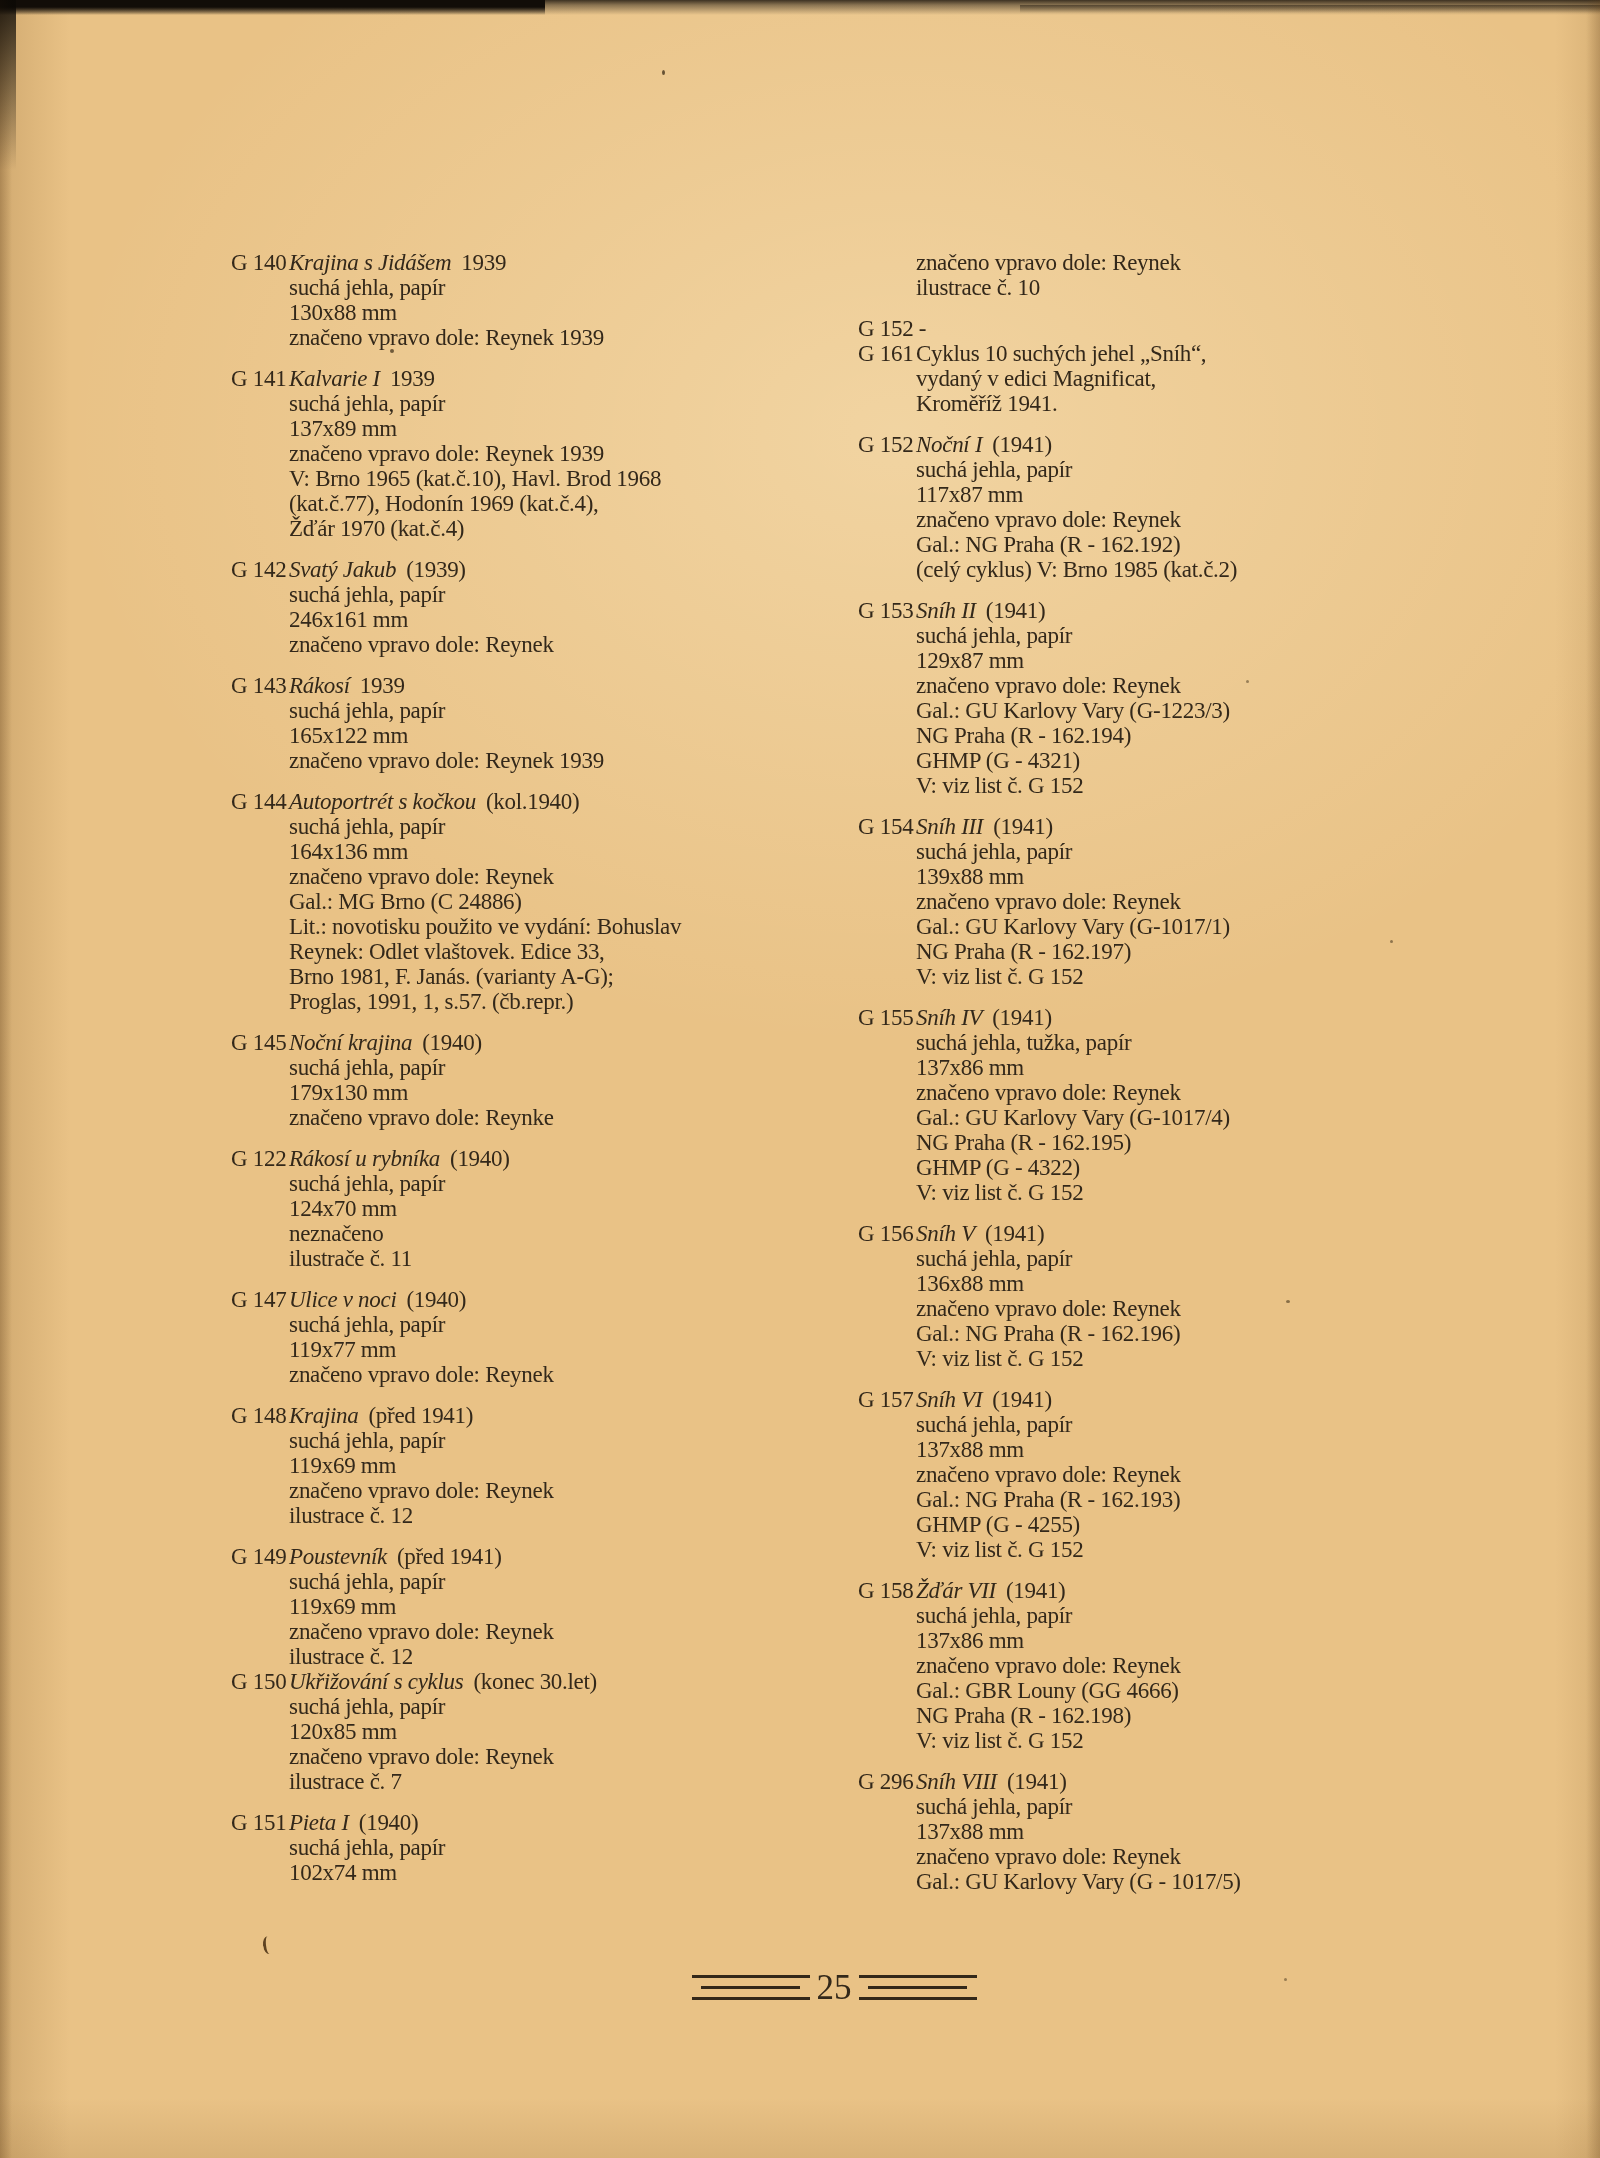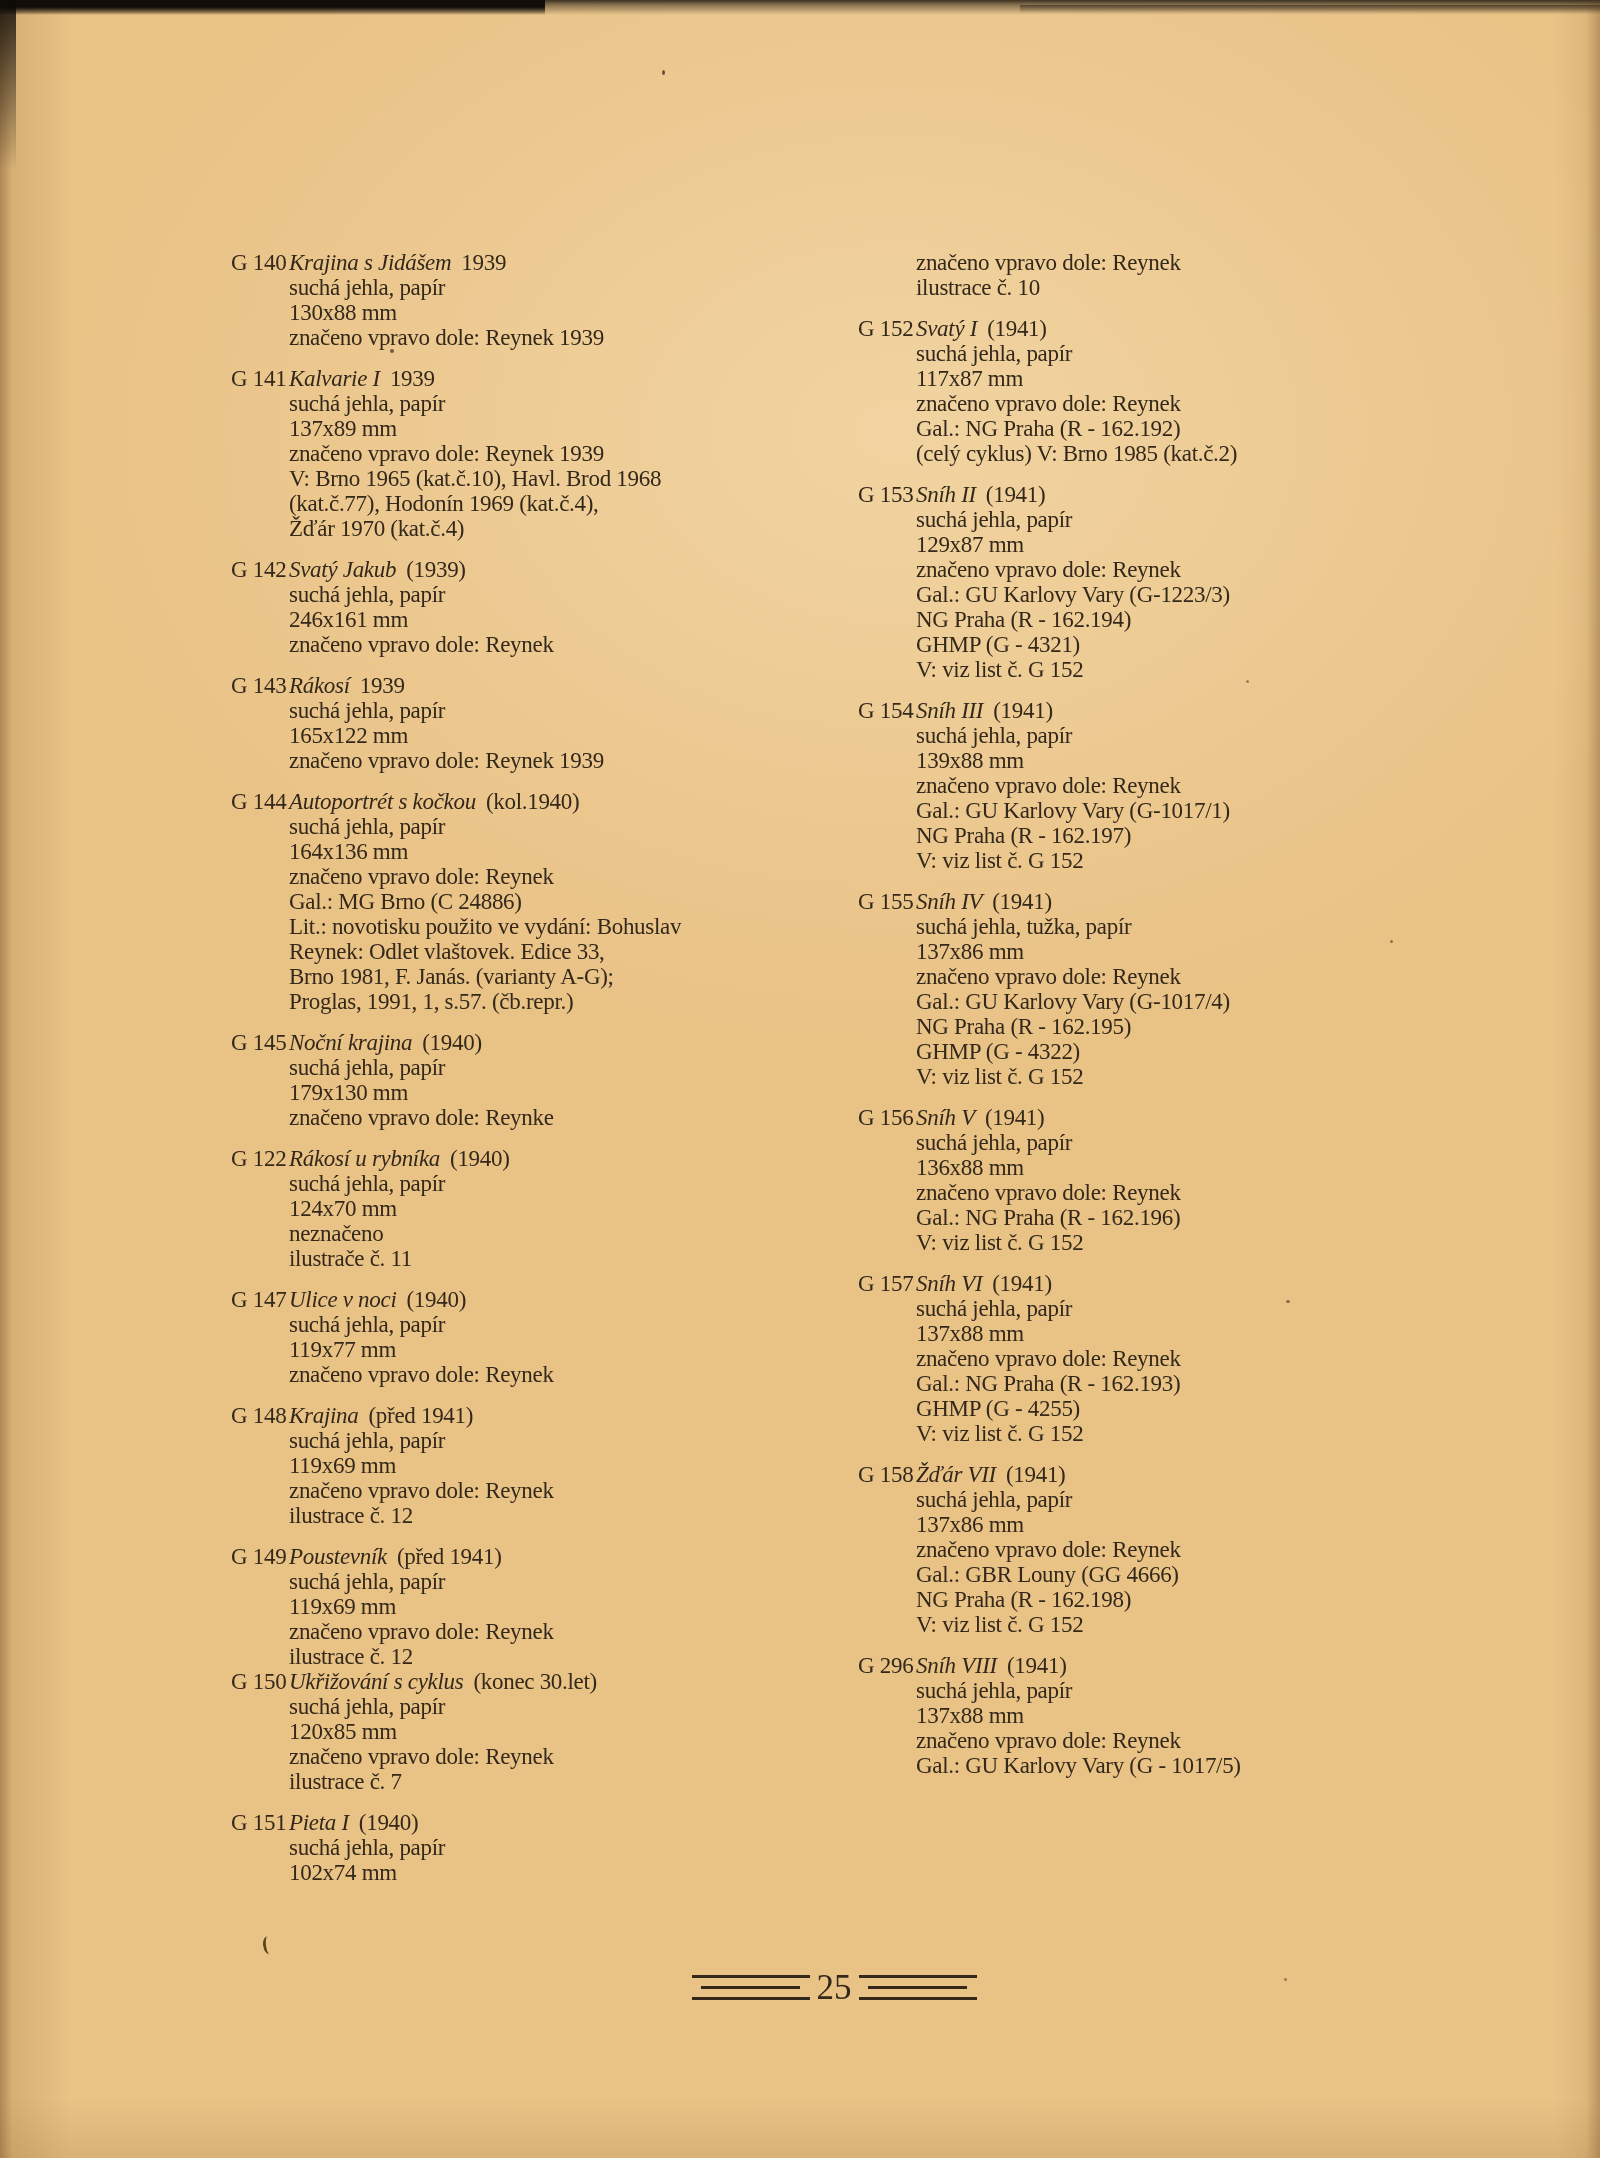--- a/index.html
+++ b/index.html
@@ -164,21 +164,27 @@
         <div class="detail">suchá jehla, papír</div>
         <div class="detail">102x74 mm</div>
       </div>
     </div>
   <div class="col col-right" id="col-right">
       <div class="entry">
         <div class="detail">značeno vpravo dole: Reynek</div>
         <div class="detail">ilustrace č. 10</div>
       </div>
       <div class="entry">
-        <div class="head"><span class="lbl">G 152</span><span class="title">Svatý I</span><span class="date">(1941)</span></div>
+        <div class="head"><span class="lbl">G 152 -</span></div>
+        <div class="head"><span class="lbl">G 161</span><span class="title-roman">Cyklus 10 suchých jehel „Sníh“,</span></div>
+        <div class="detail">vydaný v edici Magnificat,</div>
+        <div class="detail">Kroměříž 1941.</div>
+      </div>
+      <div class="entry">
+        <div class="head"><span class="lbl">G 152</span><span class="title">Noční I</span><span class="date">(1941)</span></div>
         <div class="detail">suchá jehla, papír</div>
         <div class="detail">117x87 mm</div>
         <div class="detail">značeno vpravo dole: Reynek</div>
         <div class="detail">Gal.: NG Praha (R - 162.192)</div>
         <div class="detail">(celý cyklus) V: Brno 1985 (kat.č.2)</div>
       </div>
       <div class="entry">
         <div class="head"><span class="lbl">G 153</span><span class="title">Sníh II</span><span class="date">(1941)</span></div>
         <div class="detail">suchá jehla, papír</div>
         <div class="detail">129x87 mm</div>

